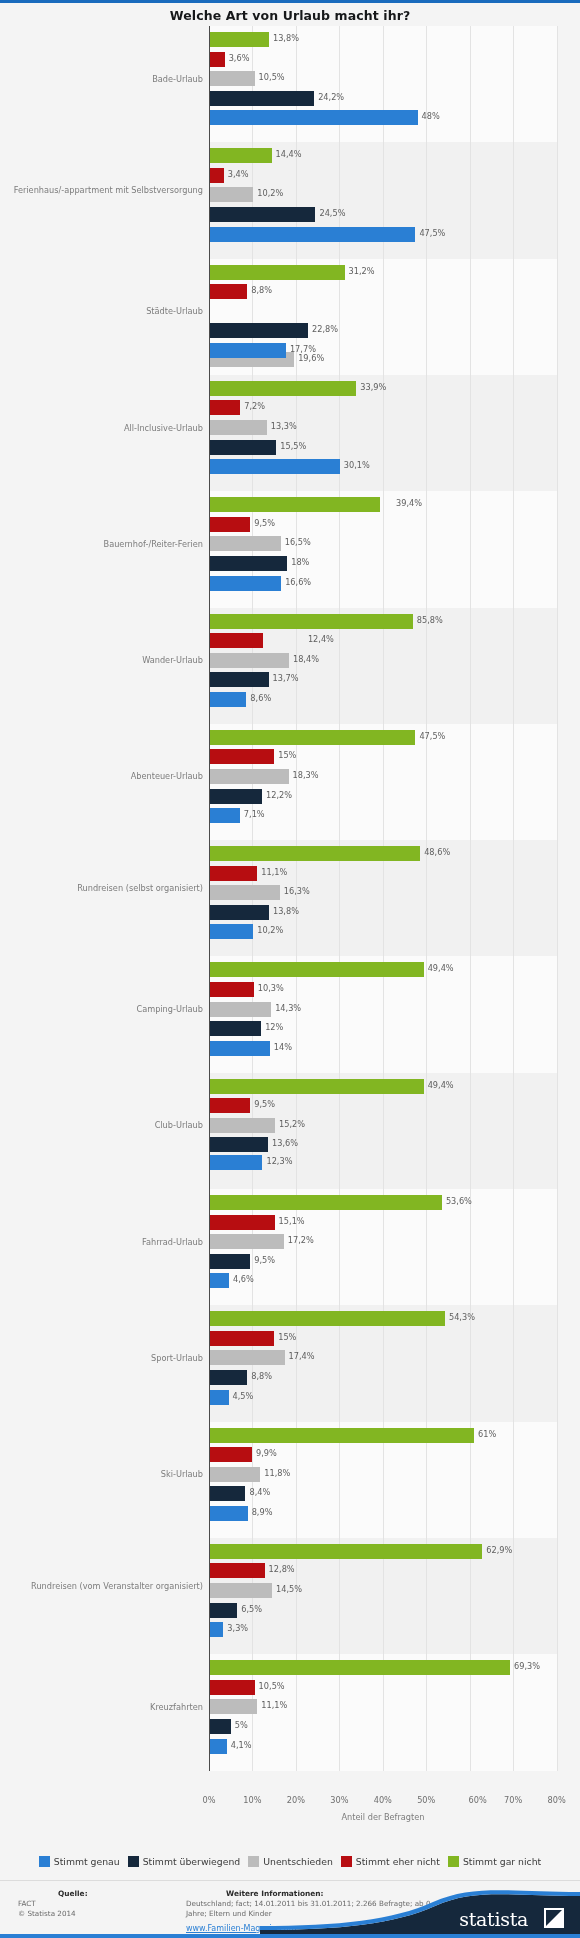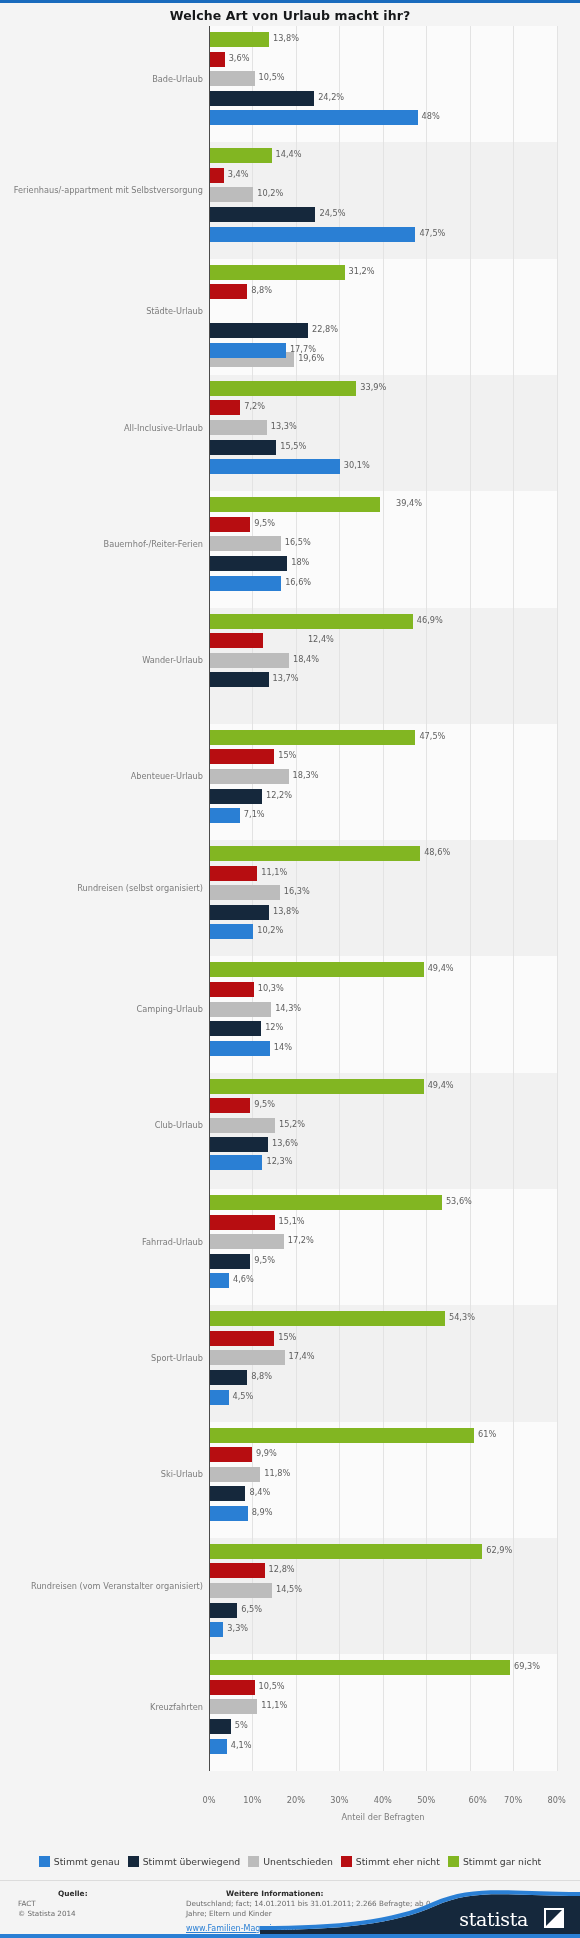--- a/index.html
+++ b/index.html
@@ -260,33 +260,37 @@
           </div>
           <div class="bar-row" style="top: 84.4px; width: 348px;">
             <div class="bar" style="width: 72.127px; background: rgb(42, 127, 212);"></div>
             <div class="bar-val" style="left: 76.127px;">16,6%</div>
           </div>
         </div>
         <div class="group" style="top: 581.5px; height: 116.3px;">
           <div class="cat-label" style="top: 47.7px;">Wander-Urlaub</div>
           <div class="bar-row" style="top: 6px; width: 348px;">
             <div class="bar" style="width: 203.78px; background: rgb(130, 182, 34);"></div>
-            <div class="bar-val" style="left: 207.78px;">46,9%</div>
+            <div class="bar-val" style="left: 207.78px;">85,8%</div>
           </div>
           <div class="bar-row" style="top: 25.6px; width: 348px;">
             <div class="bar" style="width: 53.878px; background: rgb(183, 13, 17);"></div>
             <div class="bar-val" style="left: 57.878px; margin-left: 41px;">12,4%</div>
           </div>
           <div class="bar-row" style="top: 45.2px; width: 348px;">
             <div class="bar" style="width: 79.948px; background: rgb(188, 188, 188);"></div>
             <div class="bar-val" style="left: 83.948px;">18,4%</div>
           </div>
           <div class="bar-row" style="top: 64.8px; width: 348px;">
             <div class="bar" style="width: 59.5265px; background: rgb(21, 40, 60);"></div>
             <div class="bar-val" style="left: 63.5265px;">13,7%</div>
+          </div>
+          <div class="bar-row" style="top: 84.4px; width: 348px;">
+            <div class="bar" style="width: 37.367px; background: rgb(42, 127, 212);"></div>
+            <div class="bar-val" style="left: 41.367px;">8,6%</div>
           </div>
         </div>
         <div class="group" style="top: 697.8px; height: 116.3px;">
           <div class="cat-label" style="top: 47.7px;">Abenteuer-Urlaub</div>
           <div class="bar-row" style="top: 6px; width: 348px;">
             <div class="bar" style="width: 206.387px; background: rgb(130, 182, 34);"></div>
             <div class="bar-val" style="left: 210.387px;">47,5%</div>
           </div>
           <div class="bar-row" style="top: 25.6px; width: 348px;">
             <div class="bar" style="width: 65.175px; background: rgb(183, 13, 17);"></div>

